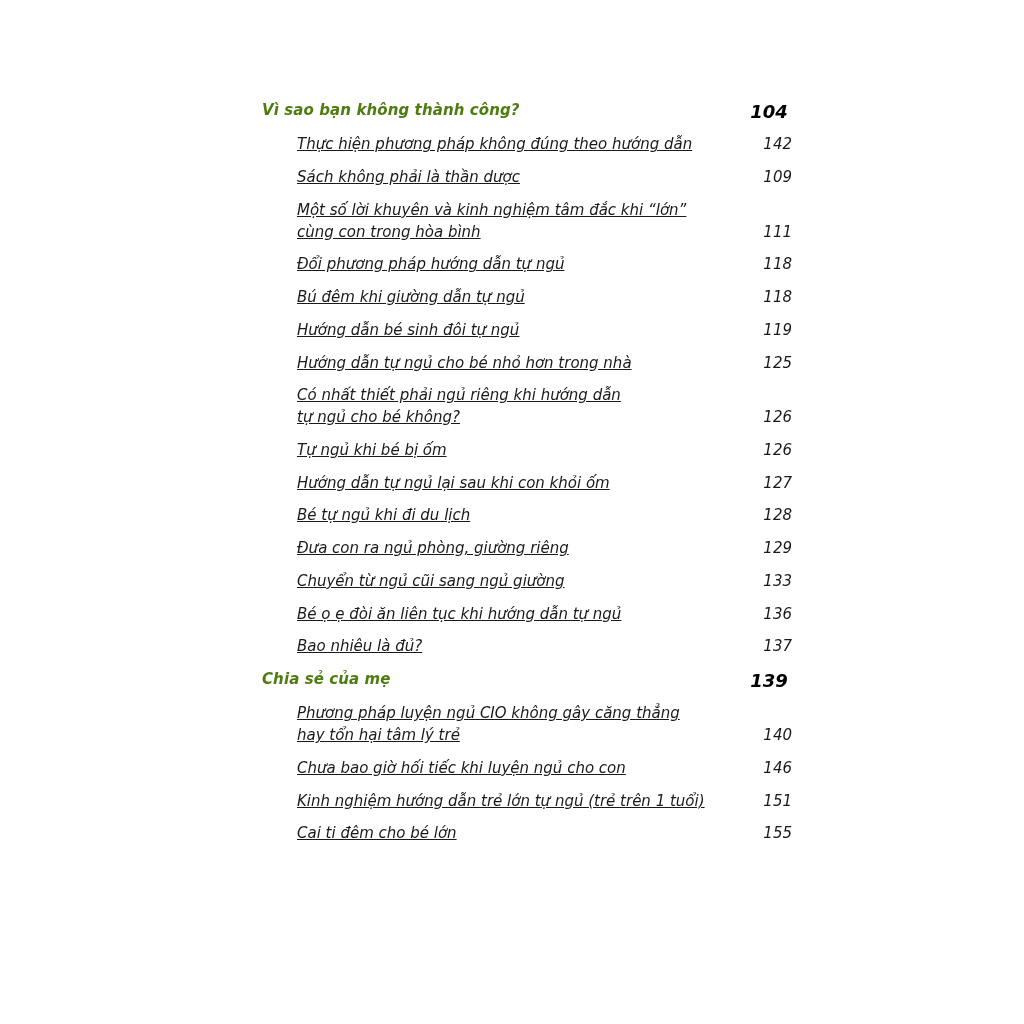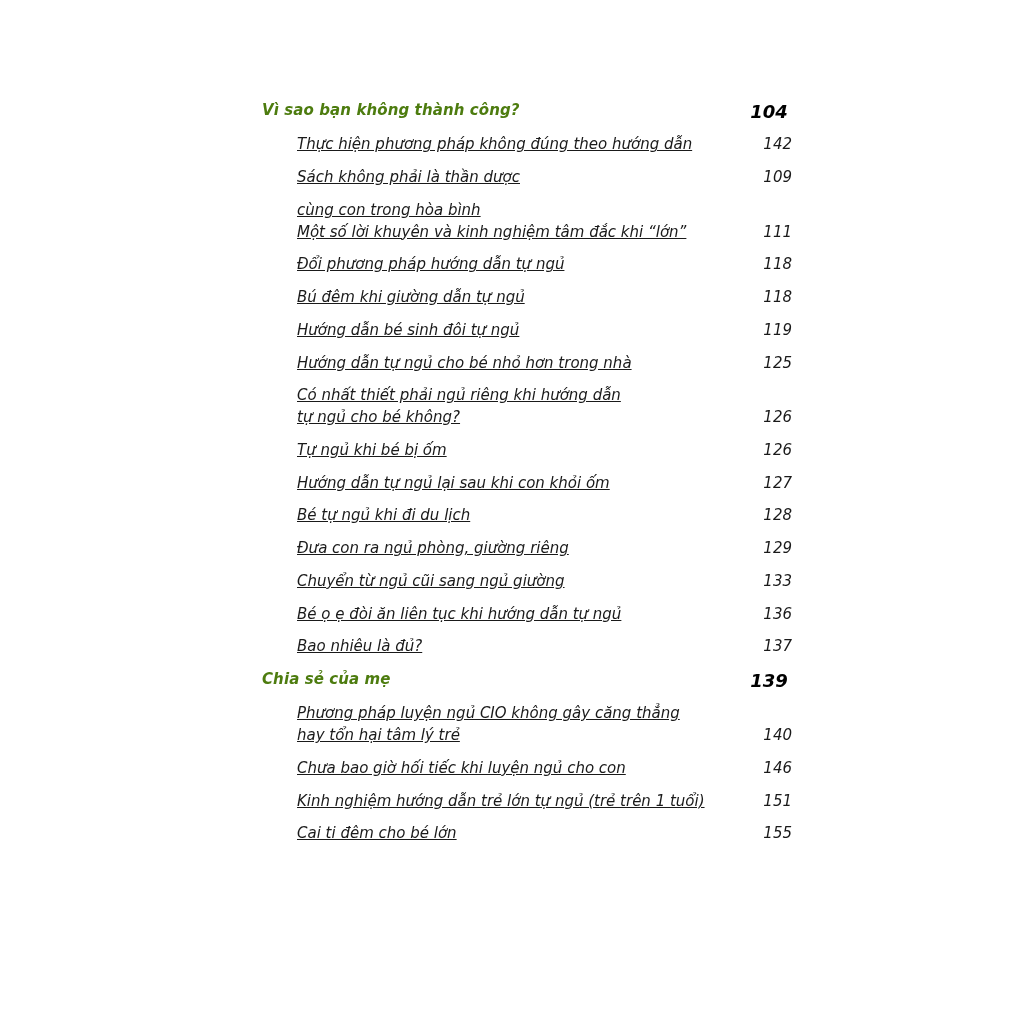--- a/index.html
+++ b/index.html
@@ -111,22 +111,22 @@
           <div class="page-num">142</div>
         </div>
         <div class="row entry">
           <div class="title">
             <span class="nowrap-break">Sách không phải là thần dược</span>
           </div>
           <div class="page-num">109</div>
         </div>
         <div class="row entry multiline">
           <div class="title">
+            <span class="nowrap-break">Một số lời khuyên và kinh nghiệm tâm đắc khi “lớn”</span>
             <span class="nowrap-break">cùng con trong hòa bình</span>
-            <span class="nowrap-break">Một số lời khuyên và kinh nghiệm tâm đắc khi “lớn”</span>
           </div>
           <div class="page-num">111</div>
         </div>
       </div>
       <div class="section">
         <div class="row entry">
           <div class="title">
             <span class="nowrap-break">Đổi phương pháp hướng dẫn tự ngủ</span>
           </div>
           <div class="page-num">118</div>

